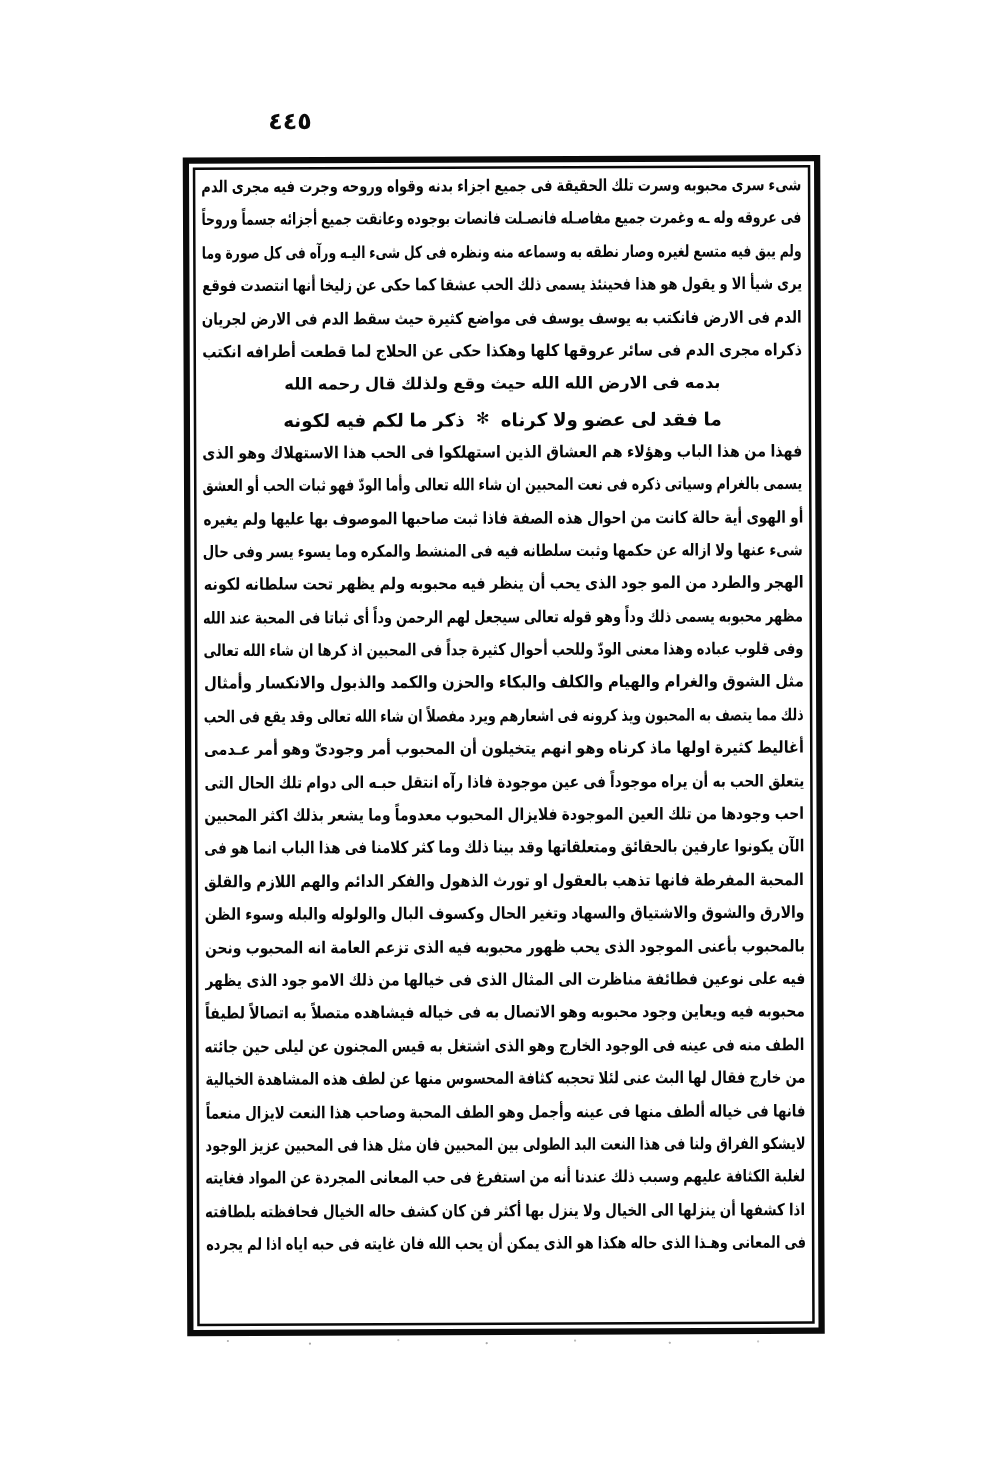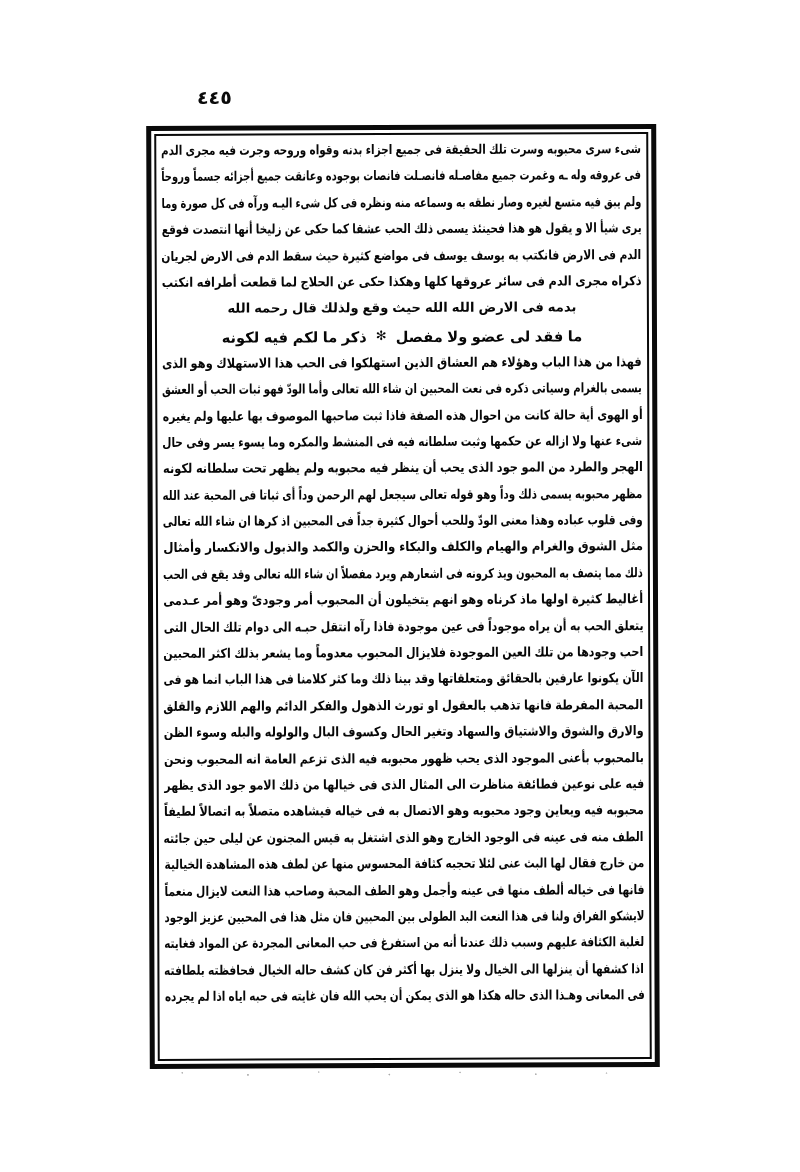--- a/index.html
+++ b/index.html
@@ -27,21 +27,21 @@
     position: absolute;
     left: 197px;
     top: 84px;
     width: 70px;
     height: 26px;
     font-size: 19px;
     line-height: 26px;
     letter-spacing: 1px;
     color: #0b0b0b;
     direction: rtl;
-    text-align: left;
+    text-align: center;
     font-family: "DejaVu Sans", sans-serif;
     font-weight: 700;
     -webkit-font-smoothing: none;
   }
 
   
   .frame-outer {
     position: absolute;
     left: 148px;
     top: 125px;
@@ -156,21 +156,21 @@
   <div class="textblock">
 
     <span class="ln"><span style="transform: scaleX(0.7963);">شىء سرى محبوبه وسرت تلك الحقيقة فى جميع اجزاء بدنه وقواه وروحه وجرت فيه مجرى الدم</span></span>
     <span class="ln"><span style="transform: scaleX(0.7586);">فى عروقه وله ـه وغمرت جميع مفاصـله فانصـلت فانصات بوجوده وعانقت جميع أجزائه جسماً وروحاً</span></span>
     <span class="ln"><span style="transform: scaleX(0.7536);">ولم يبق فيه متسع لغيره وصار نطقه به وسماعه منه ونظره فى كل شىء اليـه ورآه فى كل صورة وما</span></span>
     <span class="ln"><span style="transform: scaleX(0.7984);">يرى شيأ الا و يقول هو هذا فحينئذ يسمى ذلك الحب عشقا كما حكى عن زليخا أنها انتصدت فوقع</span></span>
     <span class="ln"><span style="transform: scaleX(0.821);">الدم فى الارض فانكتب به يوسف يوسف فى مواضع كثيرة حيث سقط الدم فى الارض لجريان</span></span>
     <span class="ln"><span style="transform: scaleX(0.8697);">ذكراه مجرى الدم فى سائر عروقها كلها وهكذا حكى عن الحلاج لما قطعت أطرافه انكتب</span></span>
     <span class="ln short-center" style="text-align: center;"><span>بدمه فى الارض الله الله حيث وقع ولذلك قال رحمه الله</span></span>
 
-    <span class="heading"><span>ما فقد لى عضو ولا مفصل</span><span class="sep">✻</span><span>ذكر ما لكم فيه لكونه</span></span>
+    <span class="heading"><span>ما فقد لى عضو ولا كرناه</span><span class="sep">✻</span><span>ذكر ما لكم فيه لكونه</span></span>
 
     <span class="ln"><span style="transform: scaleX(0.8699);">فهذا من هذا الباب وهؤلاء هم العشاق الذين استهلكوا فى الحب هذا الاستهلاك وهو الذى</span></span>
     <span class="ln"><span style="transform: scaleX(0.7733);">يسمى بالغرام وسياتى ذكره فى نعت المحبين ان شاء الله تعالى وأما الودّ فهو ثبات الحب أو العشق</span></span>
     <span class="ln"><span style="transform: scaleX(0.8284);">أو الهوى أية حالة كانت من احوال هذه الصفة فاذا ثبت صاحبها الموصوف بها عليها ولم يغيره</span></span>
     <span class="ln"><span style="transform: scaleX(0.807);">شىء عنها ولا ازاله عن حكمها وثبت سلطانه فيه فى المنشط والمكره وما يسوء يسر وفى حال</span></span>
     <span class="ln"><span style="transform: scaleX(0.8718);">الهجر والطرد من المو جود الذى يحب أن ينظر فيه محبوبه ولم يظهر تحت سلطانه لكونه</span></span>
     <span class="ln"><span style="transform: scaleX(0.7858);">مظهر محبوبه يسمى ذلك وداً وهو قوله تعالى سيجعل لهم الرحمن وداً   أى ثباتا فى المحبة عند الله</span></span>
     <span class="ln"><span style="transform: scaleX(0.7972);">وفى قلوب عباده وهذا معنى الودّ وللحب أحوال كثيرة جداً فى المحبين اذ كرها ان شاء الله تعالى</span></span>
     <span class="ln"><span style="transform: scaleX(0.9051);">مثل الشوق والغرام والهيام والكلف والبكاء والحزن والكمد والذبول والانكسار وأمثال</span></span>
     <span class="ln"><span style="transform: scaleX(0.7654);">ذلك مما يتصف به المحبون ويذ كرونه فى اشعارهم ويرد مفصلاً ان شاء الله تعالى وقد يقع فى الحب</span></span>

